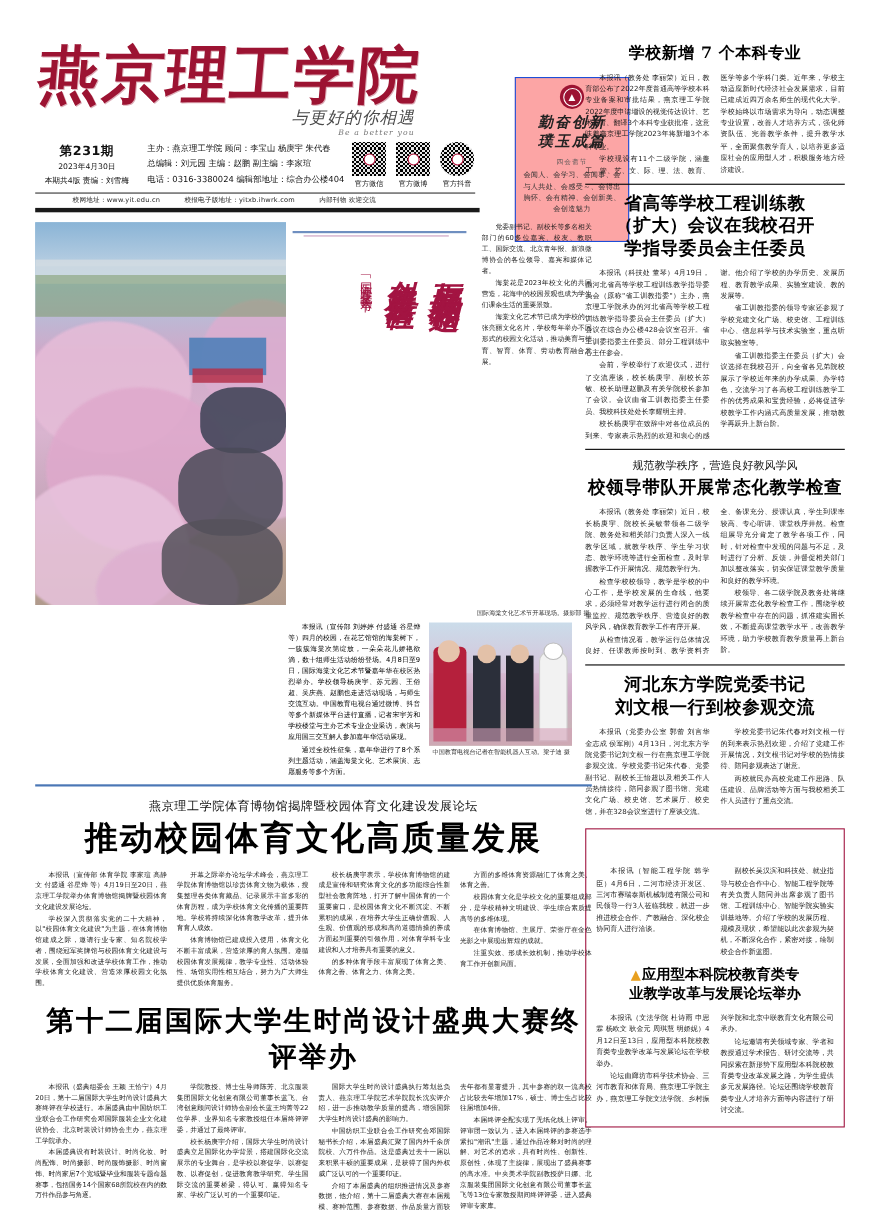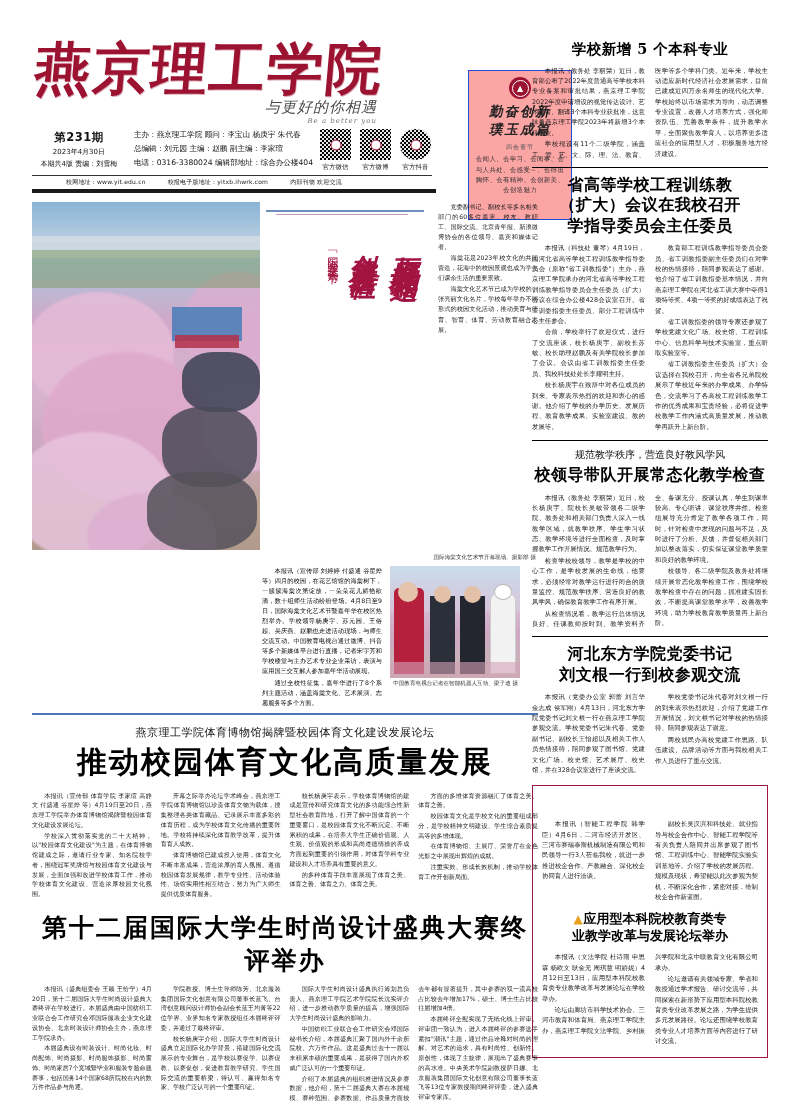--- a/index.html
+++ b/index.html
@@ -237,38 +237,37 @@
       <div class="motto-seal"></div>
       <div class="motto-main">勤奋创新</div>
       <div class="motto-main">璞玉成篇</div>
       <div class="motto-sig">四会斋节</div>
       <div class="motto-body">会闻人、会学习、会闻事、会与人共处、会感受～、会得出胸怀、会有精神、会创新美、会创造魅力</div>
     </div>
   </div>
 
   <div class="right-col">
 
-    <div class="rc-head h1">学校新增 5 个本科专业</div>
+    <div class="rc-head h1">学校新增 7 个本科专业</div>
     <div class="twocol" style="margin-top:7px;">
       <p>本报讯（教务处 李丽荣）近日，教育部公布了2022年度普通高等学校本科专业备案和审批结果，燕京理工学院2022年度申请增设的视觉传达设计、艺术教育、翻译3个本科专业获批准，这意味着燕京理工学院2023年将新增3个本科专业。</p>
       <p>学校现设有11个二级学院，涵盖工、管、艺、文、际、理、法、教育、医学等多个学科门类。近年来，学校主动适应新时代经济社会发展需求，目前已建成近四万余名师生的现代化大学。学校始终以市场需求为导向，动态调整专业设置，改善人才培养方式，强化师资队伍、完善教学条件，提升教学水平，全面聚焦教学育人，以培养更多适应社会的应用型人才，积极服务地方经济建设。</p>
     </div>
 
     <div class="rc-rule"></div>
 
     <div class="rc-head h2">
       <div>省高等学校工程训练教</div>
       <div>（扩大）会议在我校召开</div>
       <div>学指导委员会主任委员</div>
     </div>
     <div class="twocol" style="margin-top:7px;">
       <p>本报讯（科技处 董琴）4月19日，由河北省高等学校工程训练教学指导委员会（原称"省工训教指委"）主办，燕京理工学院承办的河北省高等学校工程训练教学指导委员会主任委员（扩大）会议在综合办公楼428会议室召开。省工训委指委主任委员、部分工程训练中心主任参会。</p>
       <p>会前，学校举行了欢迎仪式，进行了交流座谈，校长杨庚宇、副校长苏敏、校长助理赵鹏及有关学院校长参加了会议。会议由省工训教指委主任委员、我校科技处处长李耀明主持。</p>
       <p>校长杨庚宇在致辞中对各位成员的到来、专家表示热烈的欢迎和衷心的感谢。他介绍了学校的办学历史、发展历程、教育教学成果、实验室建设、教的发展等。</p>
-      <p>教育部工程训练教学指导委员会委员、省工训教指委副主任委员们在对学校的热情接待，陪同参观表达了感谢。他介绍了省工训教指委基本情况，并向燕京理工学院在河北省工训大赛中夺得1项特等奖、4项一等奖的好成绩表达了祝贺。</p>
       <p>省工训教指委的领导专家还参观了学校党建文化广场、校史馆、工程训练中心、信息科学与技术实验室，重点听取实验室等。</p>
       <p>省工训教指委主任委员（扩大）会议选择在我校召开，向全省各兄弟院校展示了学校近年来的办学成果、办学特色，交流学习了各高校工程训练教学工作的优秀成果和宝贵经验，必将促进学校教学工作内涵式高质量发展，推动教学再跃升上新台阶。</p>
     </div>
 
     <div class="rc-rule"></div>
 
     <div class="rc-kicker">规范教学秩序，营造良好教风学风</div>
     <div class="rc-head h2">校领导带队开展常态化教学检查</div>
     <div class="twocol" style="margin-top:7px;">
       <p>本报讯（教务处 李丽荣）近日，校长杨庚宇、院校长吴敏带领各二级学院、教务处和相关部门负责人深入一线教学区域，就教学秩序、学生学习状态、教学环境等进行全面检查，及时掌握教学工作开展情况、规范教学行为。</p>

